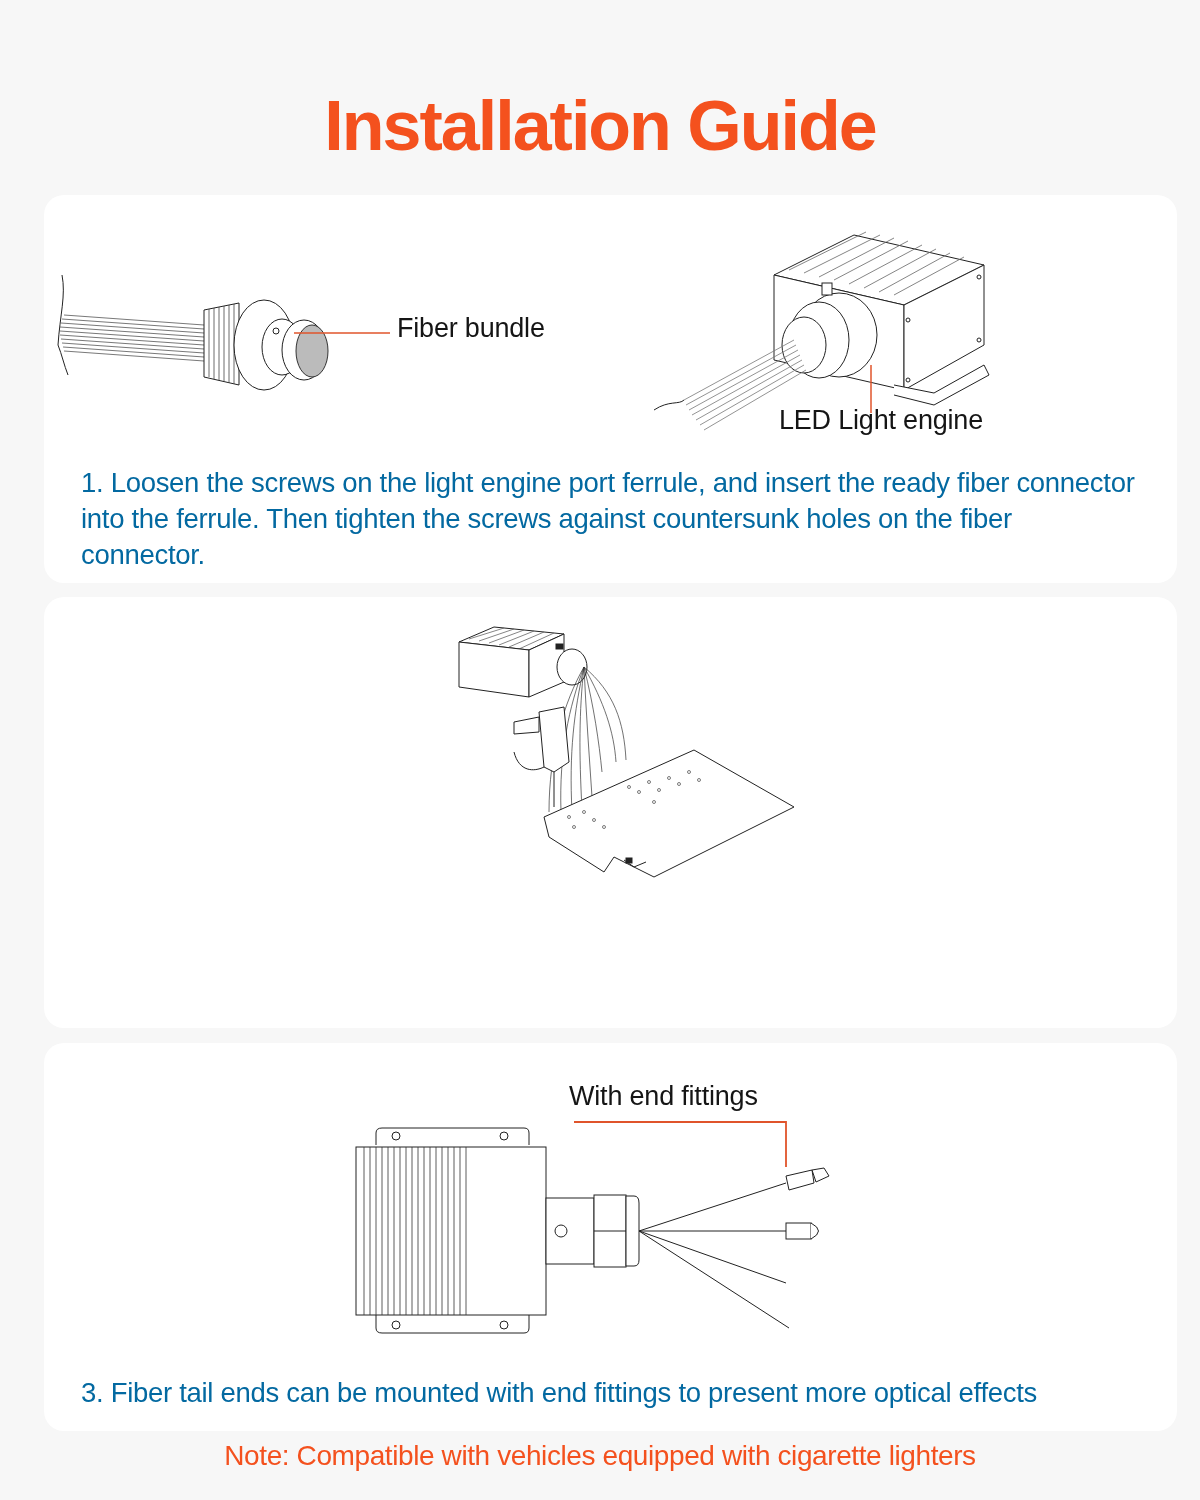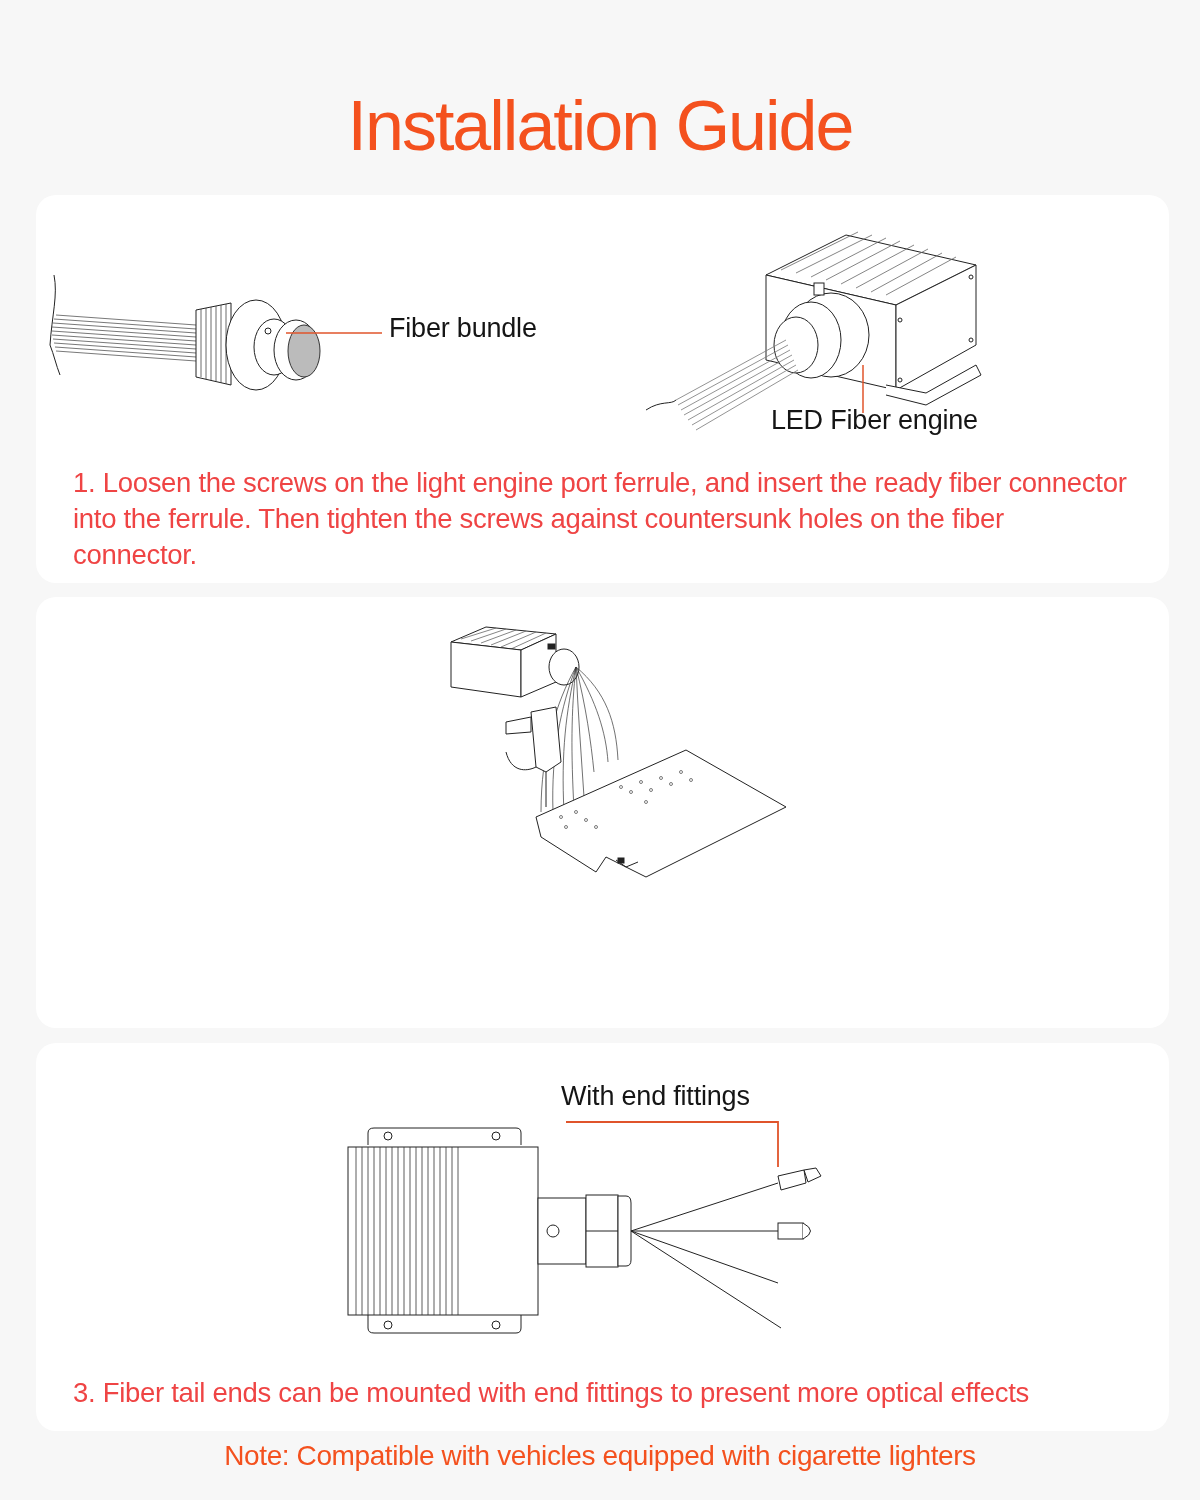--- a/index.html
+++ b/index.html
@@ -1,19 +1,19 @@
 <!DOCTYPE html>
 <html><head>
 <meta charset="utf-8">
 <style>
   html,body{margin:0;padding:0;}
   body{width:1200px;height:1500px;background:#f7f7f7;position:relative;overflow:hidden;font-family:"Liberation Sans","DejaVu Sans",sans-serif;color:#111;}
-  .title{position:absolute;left:0;top:86px;width:1200px;text-align:center;font-family:"Liberation Sans",sans-serif;font-weight:normal;font-size:70px;letter-spacing:-2px;color:#f4511e;line-height:80px;}
-  .card{position:absolute;left:36px;width:1133px;background:#fff;border-radius:20px;}
-  .step-text{position:absolute;left:37px;font-size:27.5px;line-height:36px;color:#ef4444;letter-spacing:-0.3px;}
+  .title{position:absolute;left:0;top:86px;width:1200px;text-align:center;font-family:"Liberation Sans",sans-serif;font-weight:bold;font-size:70px;letter-spacing:-2px;color:#f4511e;line-height:80px;}
+  .card{position:absolute;left:44px;width:1133px;background:#fff;border-radius:20px;}
+  .step-text{position:absolute;left:37px;font-size:27.5px;line-height:36px;color:#0369a1;letter-spacing:-0.3px;}
   .label{position:absolute;font-size:27px;color:#151515;letter-spacing:-0.2px;white-space:nowrap;}
   .footer-note{position:absolute;left:0;top:1440px;width:1200px;text-align:center;font-size:28px;color:#f4511e;letter-spacing:-0.4px;}
   svg{position:absolute;overflow:visible;}
 </style>
 </head>
 <body>
 
 <div class="title">Installation Guide</div>
 
 <div class="card" style="top:195px;height:388px;">
@@ -86,21 +86,21 @@
         <line x1="158" y1="135" x2="52" y2="195"></line>
           <line x1="160" y1="140" x2="56" y2="200"></line>
         <line x1="162" y1="145" x2="60" y2="205"></line>
       </g>
       <path d="M10 185 C25 175 35 180 40 175"></path>
     </g>
   </svg>
   <svg style="left:826px;top:170px;" width="2" height="50">
       <line x1="1" y1="0" x2="1" y2="48" stroke="#e0542b" stroke-width="1.5"></line>
     </svg>
-  <div class="label" style="left:735px;top:210px;">LED Fiber engine</div>
+  <div class="label" style="left:735px;top:210px;">LED Light engine</div>
 
   <div class="step-text" style="top:270px;width:1060px;">1. Loosen the screws on the light engine port ferrule, and insert the ready fiber connector into the ferrule. Then tighten the screws against countersunk holes on the fiber connector.</div>
 </div>
 
 <div class="card" style="top:597px;height:431px;">
   <svg style="left:410px;top:25px;" width="360" height="250" viewBox="0 0 360 250">
     <g fill="none" stroke="#222" stroke-width="1">
 
       <path d="M5 20 L40 5 L110 12 L75 28 Z" fill="#fff"></path>
       <g stroke="#666" stroke-width="0.8">

